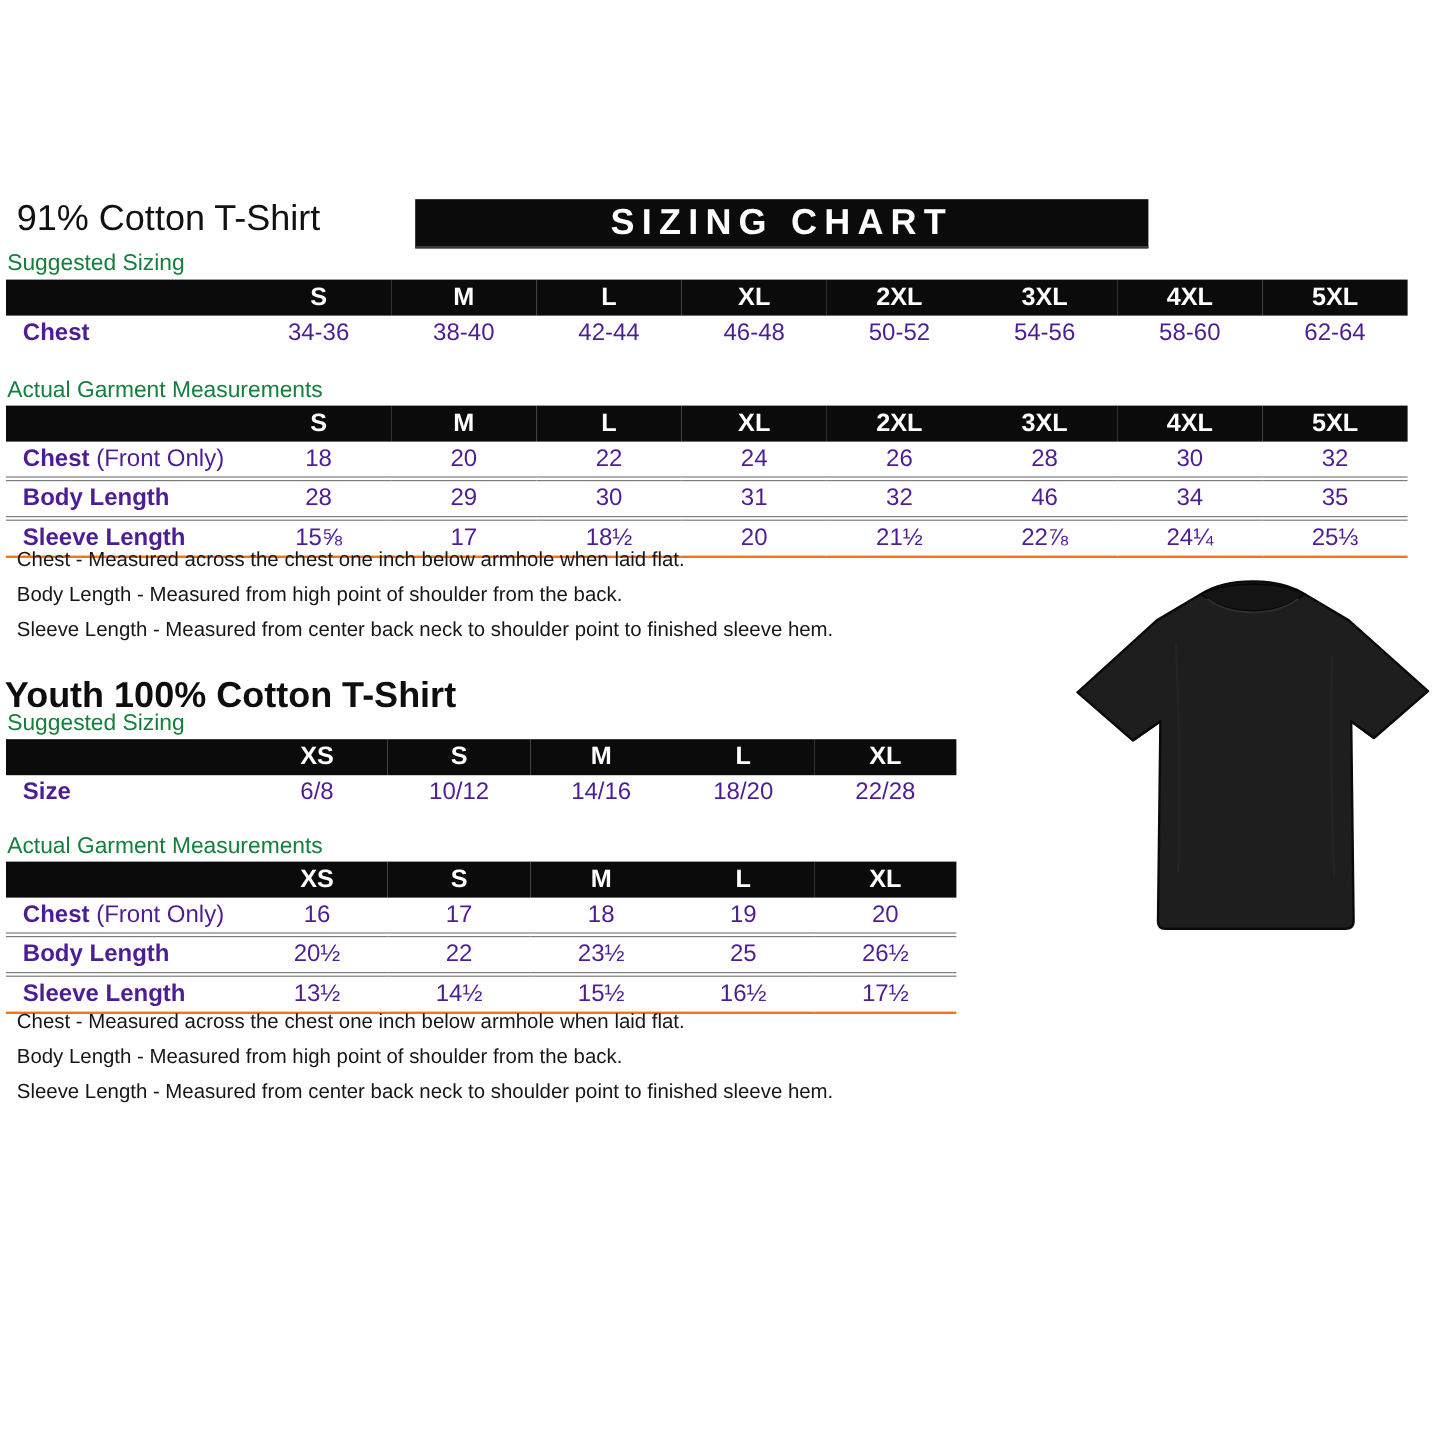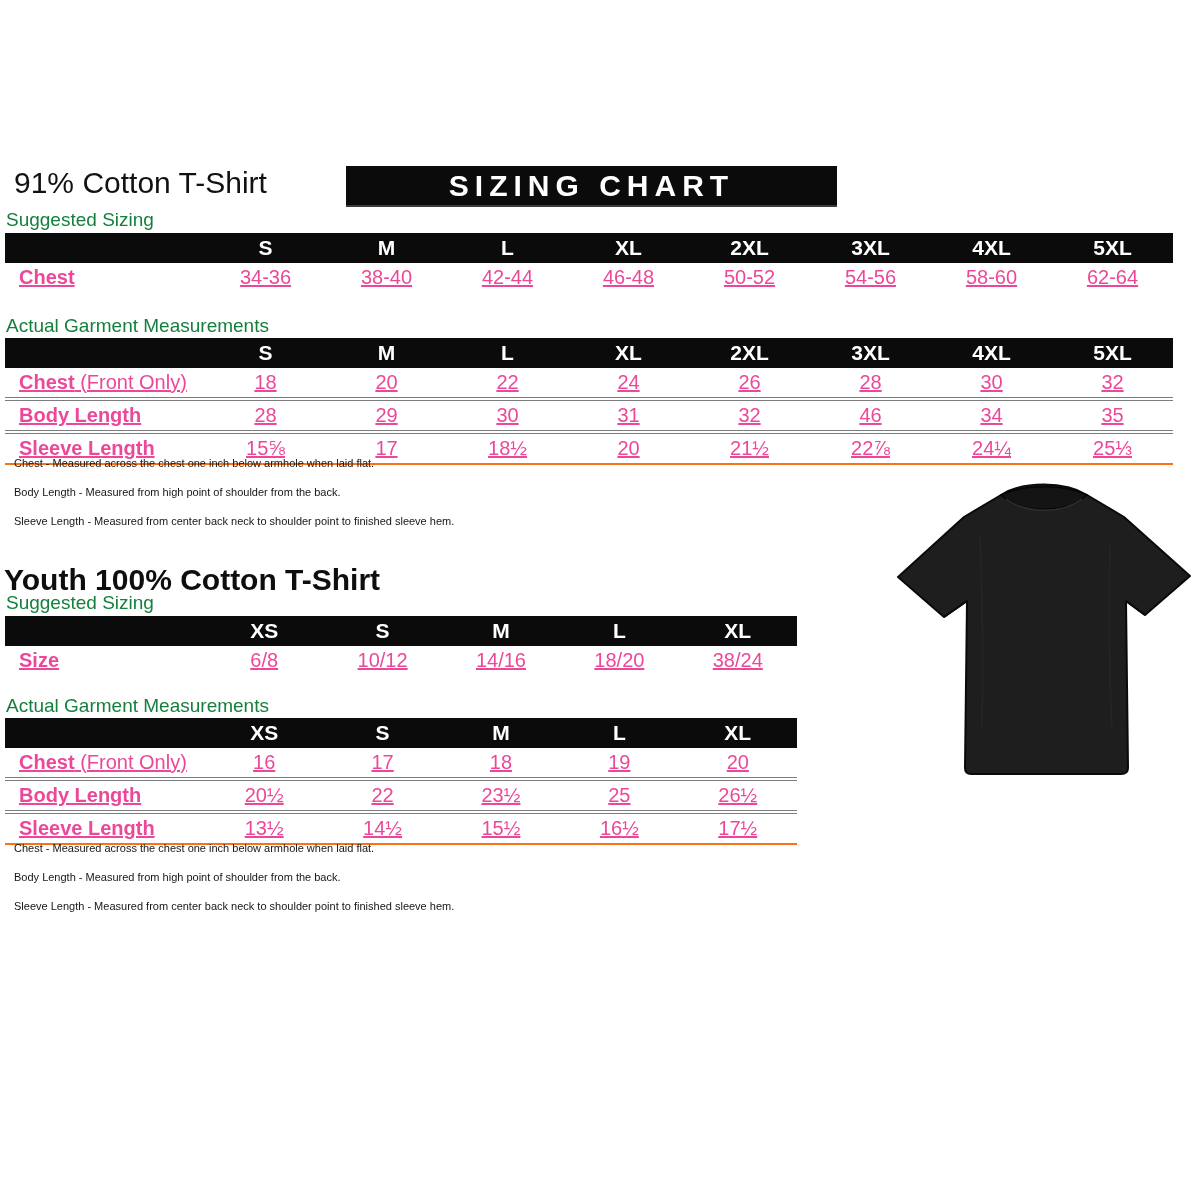--- a/index.html
+++ b/index.html
@@ -12,39 +12,39 @@
   .banner{background:#0b0b0b;color:#ffffff;font-weight:bold;font-size:30px;letter-spacing:6px;
           display:flex;align-items:center;justify-content:center;border-bottom:2px solid #3a3a3a;}
   .section-label{font-size:19px;color:#15803d;white-space:nowrap;}
   .youth-title{font-size:30px;font-weight:bold;color:#0e0e0e;white-space:nowrap;margin-top:12px;}
 
   table{border-collapse:collapse;table-layout:fixed;}
   .w-adult{width:1168px;}
   .w-youth{width:792px;}
   thead th{background:#0b0b0b;color:#ffffff;font-size:21px;font-weight:bold;height:30px;padding:0;text-align:center;}
   thead th:first-child{width:200px;}
-  tbody td{font-size:20px;text-align:center;height:29px;padding:0;vertical-align:middle;color:#ec4899;text-decoration:underline;}
+  tbody td{font-size:20px;text-align:center;height:29px;padding:0;vertical-align:middle;color:#4c1d95;}
   tbody td.labelcol{text-align:left;padding-left:14px;}
   tbody td.labelcol b{font-weight:bold;}
   tbody td.labelcol span{font-weight:normal;text-align:right;}
   .measure tbody tr + tr td{border-top:4px double #7d7d7d;}
   .measure tbody tr:last-child td{border-bottom:2px solid #f97316;}
 
-  .notes div{font-size:11px;color:#161616;height:29px;white-space:nowrap;}
+  .notes div{font-size:17px;color:#161616;height:29px;white-space:nowrap;}
 
   .tshirt-wrap{width:312px;height:332px;}
 </style>
 </head>
 <body>
 
 <div class="canvas">
 
   <div class="abs main-title" style="left:14px;top:166px;">91% Cotton T-Shirt</div>
 
-  <div class="abs banner" style="left:346px;top:166px;width:491px;height:39px;">
+  <div class="abs banner" style="left:346px;top:166px;width:611px;height:39px;">
     <span>SIZING CHART</span>
   </div>
 
   <div class="abs section-label" style="left:6px;top:209px;">Suggested Sizing</div>
 
   <table class="abs w-adult" style="left:5px;top:233px;">
       <thead>
         <tr>
           <th></th>
           <th>S</th>
@@ -146,21 +146,21 @@
           <th>XL</th>
         </tr>
       </thead>
       <tbody>
         <tr>
           <td class="labelcol"><b>Size</b></td>
           <td>6/8</td>
           <td>10/12</td>
           <td>14/16</td>
           <td>18/20</td>
-          <td>38/24</td>
+          <td>22/28</td>
         </tr>
       </tbody>
     </table>
 
   <div class="abs section-label" style="left:6px;top:695px;">Actual Garment Measurements</div>
 
   <table class="abs w-youth measure" style="left:5px;top:718px;">
       <thead>
         <tr>
           <th></th>

